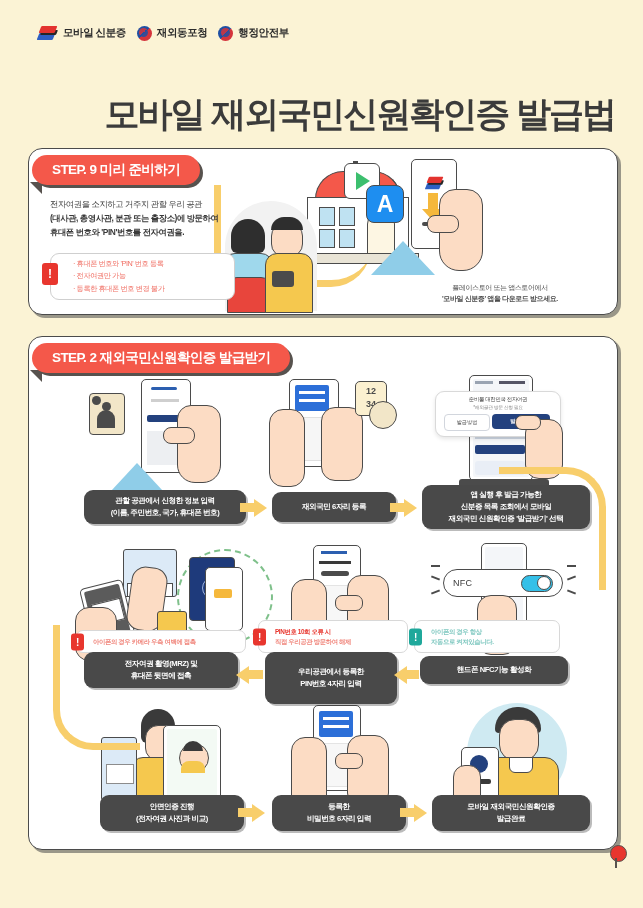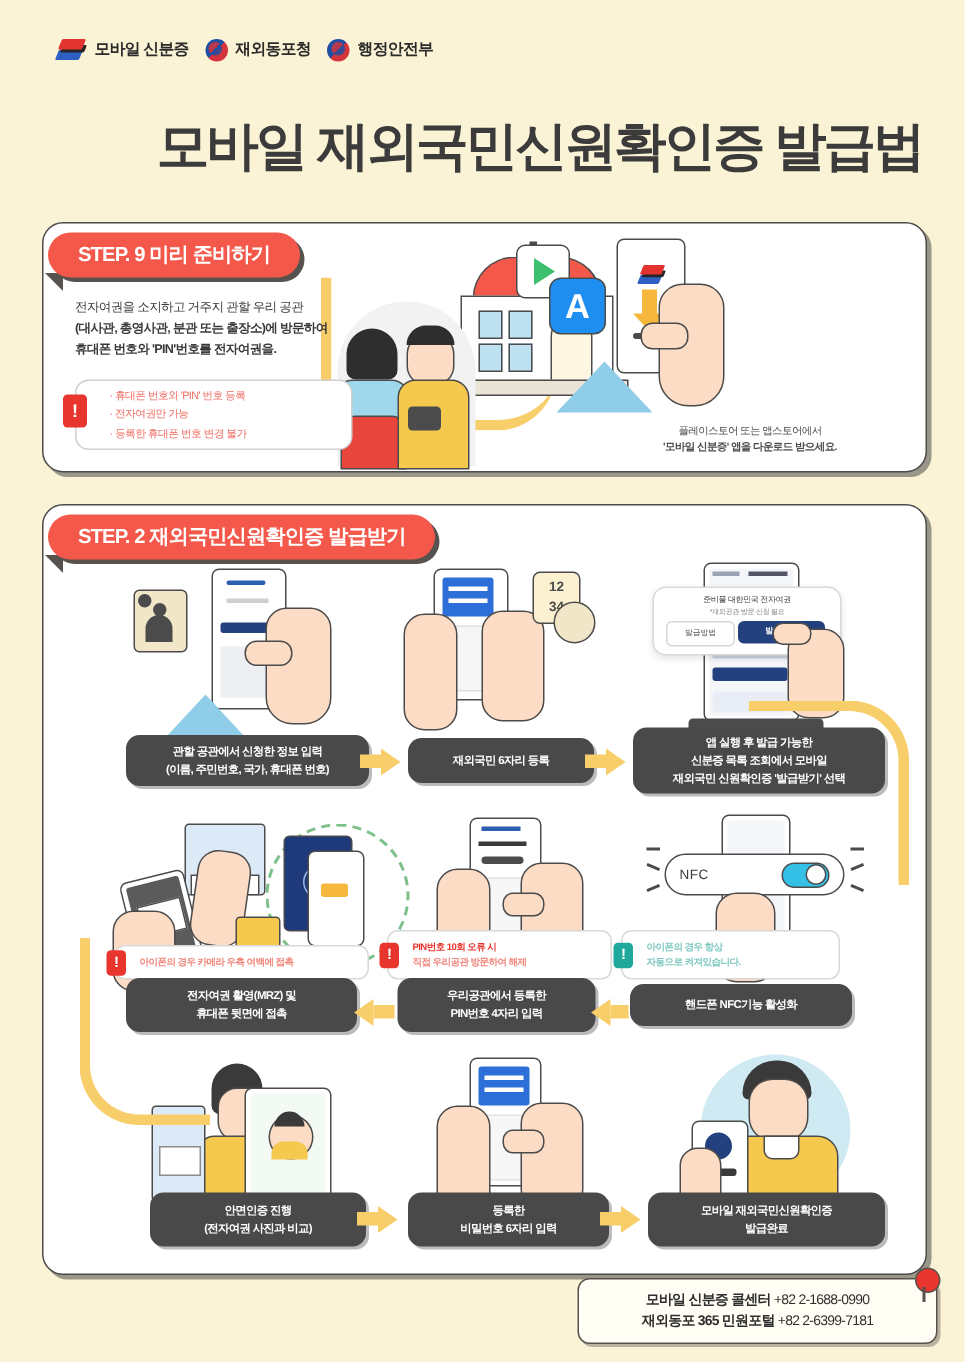--- a/index.html
+++ b/index.html
@@ -18,21 +18,21 @@
   .mi-logo{width:20px;height:16px;position:relative;}
   .mi-logo i{position:absolute;display:block;width:16px;height:7px;border-radius:1px;transform:skewX(-22deg);}
   .mi-logo i.b{background:#2E5FC3;left:0;top:8px;}
   .mi-logo i.k{background:#262626;left:3px;top:5px;height:5px;}
   .mi-logo i.r{background:#E3332F;left:2px;top:1px;}
   .taegeuk{width:15px;height:15px;border-radius:50%;position:relative;overflow:hidden;
            background:linear-gradient(135deg,#1F4FA3 0 50%,#D4343C 50% 100%);}
   .taegeuk:after{content:"";position:absolute;left:2.6px;top:2.6px;width:9px;height:9px;border-radius:50%;
            background:linear-gradient(135deg,#D4343C 0 50%,#1F4FA3 50% 100%);opacity:.85;}
 
-  .page-title{position:absolute;left:36px;top:74px;right:20px;
+  .page-title{position:absolute;left:36px;top:91px;right:20px;
     font-size:35px;font-weight:bold;letter-spacing:-2px;color:#3B3B3B;
     text-align:right;padding-right:8px;white-space:nowrap;}
 
   
   .panel{position:absolute;background:#FFFFFF;border:1.6px solid #4B4B4B;border-radius:14px;
          box-shadow:3px 3px 0 rgba(75,75,75,.55);}
   #panel-step1{left:28px;top:148px;width:588px;height:165px;}
   #panel-step2{left:28px;top:336px;width:588px;height:512px;}
 
   .step-badge{position:absolute;display:flex;align-items:center;
@@ -395,21 +395,21 @@
     <span>아이폰의 경우 항상</span>
     <span>자동으로 켜져있습니다.</span>
   </div>
 
   <div class="fbox" style="left:84px;top:652px;width:142px;height:36px;">
     <span style="white-space:pre-line;">전자여권 활영(MRZ) 및
 휴대폰 뒷면에 접촉</span>
   </div>
   <div class="arrow l" style="left:236px;top:665.5px;"></div>
   <div class="astem" style="left:249px;top:670px;width:14px;"></div>
-  <div class="fbox" style="left:265px;top:652px;width:120px;height:36px;">
+  <div class="fbox" style="left:265px;top:652px;width:120px;height:52px;">
     <span style="white-space:pre-line;">우리공관에서 등록한
 PIN번호 4자리 입력</span>
   </div>
   <div class="arrow l" style="left:394px;top:665.5px;"></div>
   <div class="astem" style="left:407px;top:670px;width:12px;"></div>
   <div class="fbox" style="left:420px;top:656px;width:136px;height:28px;">
     <span style="white-space:pre-line;">핸드폰 NFC기능 활성화</span>
   </div>
 
   <div class="fbox" style="left:100px;top:795px;width:132px;height:36px;">
@@ -422,25 +422,15 @@
     <span style="white-space:pre-line;">등록한
 비밀번호 6자리 입력</span>
   </div>
   <div class="astem" style="left:400px;top:808px;width:14px;"></div>
   <div class="arrow r" style="left:414px;top:803.5px;"></div>
   <div class="fbox" style="left:432px;top:795px;width:146px;height:36px;">
     <span style="white-space:pre-line;">모바일 재외국민신원확인증
 발급완료</span>
   </div>
 
-  <div class="footer">
-    <div class="fline">
-      <b>모바일 신분증 콜센터</b>
-      <span>+82 2-1688-0990</span>
-    </div>
-    <div class="fline">
-      <b>재외동포 365 민원포털</b>
-      <span>+82 2-6399-7181</span>
-    </div>
-  </div>
   <div class="pin"></div>
 
 </div>
 
 </body></html>

